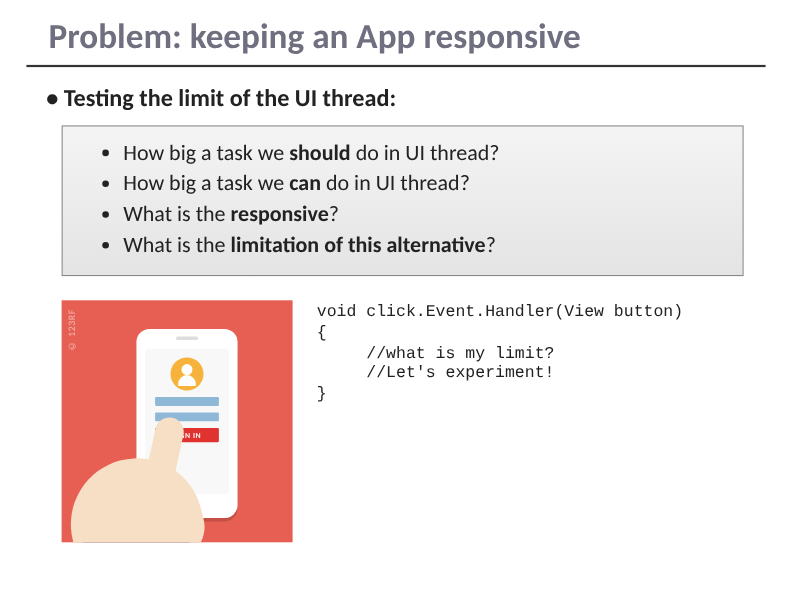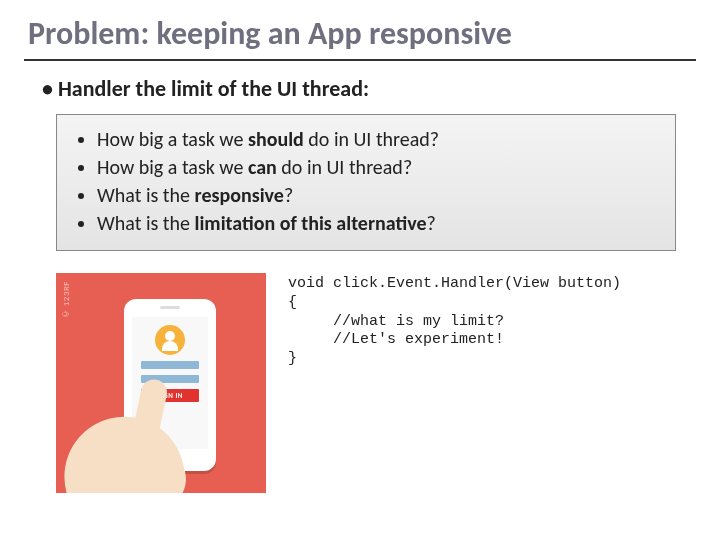--- a/index.html
+++ b/index.html
@@ -8,21 +8,21 @@
     font-family:Calibri,"Segoe UI",Arial,sans-serif;
     background:#fff;color:#222;
     box-sizing:border-box;
     position:relative;
   }
   *{box-sizing:border-box}
   .title{
     font-size:32px;
     font-weight:600;
     color:#6f6f80;
-    padding:14px 28px 6px 28px;
+    padding:14px 28px 6px 44px;
   }
   .title-rule{
     border:none;border-top:2px solid #333;
     margin:0 24px 14px 24px;
   }
   .lead{
     font-size:22px;font-weight:700;
     padding:0 30px 12px 42px;
   }
   .lead::before{
@@ -30,21 +30,21 @@
   }
   .box{
     margin:0 44px 18px 56px;
     border:1px solid #888;
     background:linear-gradient(#f4f4f4,#e4e4e4);
     padding:10px 16px 12px 22px;
     font-size:20px;
     line-height:1.35;
   }
   .box ul{margin:0;padding-left:18px}
-  .box li{margin:1px 0}
+  .box li{margin:1px 15px}
   .b{font-weight:700}
   .lower{
     display:flex;
     align-items:flex-start;
     gap:22px;
     padding:4px 44px 0 56px;
   }
   
   .illus{
     width:210px;height:220px;
@@ -130,21 +130,21 @@
     line-height:1.25;
     padding-top:2px;
   }
 </style>
 </head>
 <body>
 
 <div class="title">Problem: keeping an App responsive</div>
 <hr class="title-rule">
 
-<div class="lead">Handler the limit of the UI thread:</div>
+<div class="lead">Testing the limit of the UI thread:</div>
 
 <div class="box">
   <ul>
     <li>
       <span>How big a task we </span><span class="b">should</span><span> do in UI thread?</span>
     </li>
     <li>
       <span>How big a task we </span><span class="b">can</span><span> do in UI thread?</span>
     </li>
     <li>

